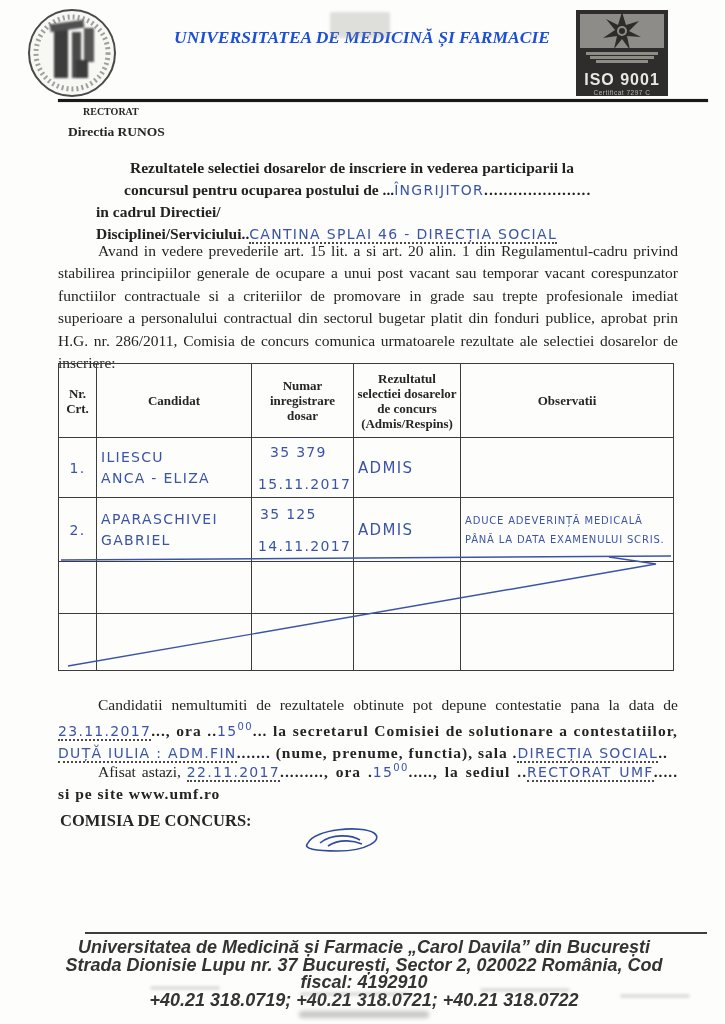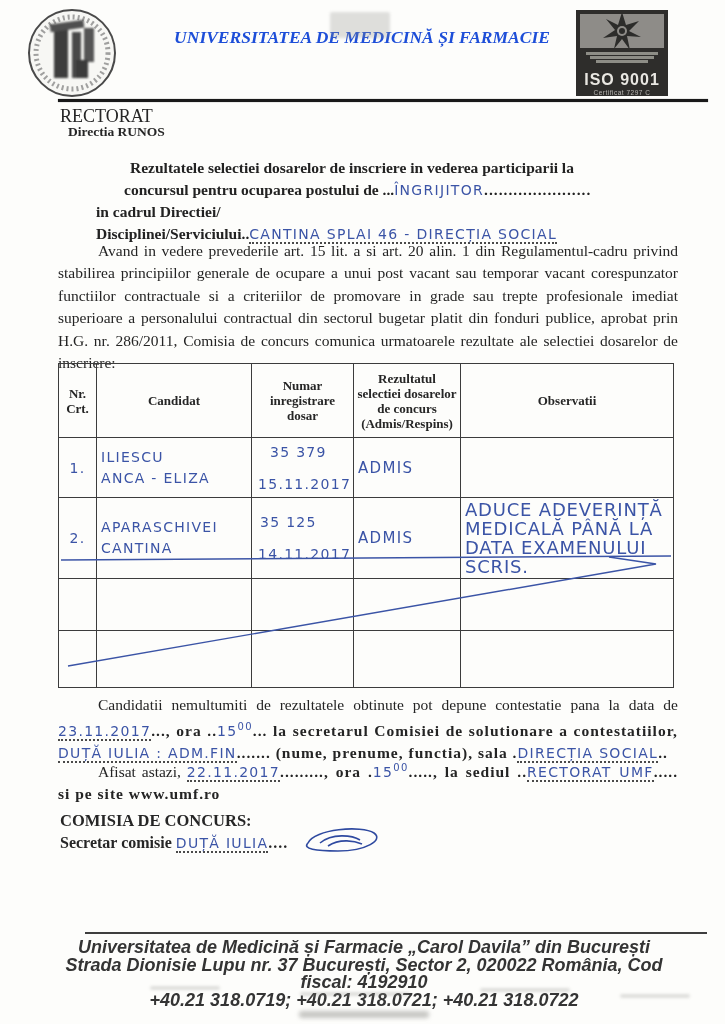--- a/index.html
+++ b/index.html
@@ -26,21 +26,21 @@
   .iso-top{width:84px; height:46px; margin-top:4px; background:#8e8c88;
     display:flex; align-items:center; justify-content:center; overflow:hidden;}
   .iso-lines{width:80px; margin-top:3px;}
   .iso-lines div{height:2.5px; background:rgba(220,220,210,.55); margin:1.5px auto;}
   .iso-name{font-family:Liberation Sans, sans-serif; font-weight:bold;
     font-size:16px; color:#e9e7e2; letter-spacing:1px; margin-top:7px;}
   .iso-cert{font-family:"Liberation Sans",sans-serif; font-size:6.5px;
     color:#b9b7b2; letter-spacing:.5px; filter:blur(.4px);}
   .top-rule{position:absolute; left:58px; top:99px; width:650px; height:3px;
     background:#191919; box-shadow:0 0 1px #333;}
-  .dept1{position:absolute; left:60px; top:106px; font-weight:normal; font-size:18px;}
+  .dept1{position:absolute; left:83px; top:106px; font-weight:bold; font-size:10px;}
   .dept2{position:absolute; left:68px; top:124px; font-weight:bold; font-size:13.5px;}
 
   
   .doc-title{position:absolute; left:96px; top:157px; width:575px;
     font-weight:bold; font-size:15.5px; line-height:22px; color:#222;}
   .doc-title .l1{padding-left:34px;}
   .doc-title .l2{padding-left:28px;}
 
   
   .hw{
@@ -67,21 +67,21 @@
   tr.hdr td{font-weight:bold; font-size:13px; line-height:15px; text-align:center; height:74px; padding:2px;}
   tr.r1 td{height:60px;} tr.r2 td{height:64px;}
   tr.e1 td{height:52px;} tr.e2 td{height:57px;}
   td.c-nr{text-align:center;}
   .cand{line-height:21px; padding-left:4px;}
   .reg-num{display:block; padding-left:14px;}
   .reg-slash{width:70px; height:0; border-top:1.6px solid #3b54a6;
     transform:rotate(-16deg); margin:2px 0 2px 14px;}
   .reg-date{display:block; padding-left:2px;}
   .result{font-size:15px; padding-left:4px;}
-  .obs{font-size:18px; line-height:19px; letter-spacing:.8px; white-space:normal;}
+  .obs{font-size:10px; line-height:19px; letter-spacing:.8px; white-space:normal;}
   .tbl-overlay{position:absolute; left:0; top:0; pointer-events:none;}
 
   
   .commission{position:absolute; left:60px; top:811px; font-weight:bold;}
   .commission .h{font-size:16.5px;}
   .commission .s{font-size:16px; margin-top:3px;}
   .sig{position:absolute; left:240px; top:12px;}
 
   
   .foot-rule{position:absolute; left:85px; top:932px; width:622px; height:2px; background:#3e3e3e;}
@@ -179,21 +179,21 @@
           <span class="reg-slash"></span>
           <span class="reg-date">15.11.2017</span>
         </td>
         <td class="hw result">ADMIS</td>
         <td class="hw obs"></td>
       </tr>
       <tr class="r2">
         <td class="c-nr hw">2.</td>
         <td class="hw cand">
           <div>APARASCHIVEI</div>
-          <div>CANTINA</div>
+          <div>GABRIEL</div>
         </td>
         <td class="hw">
           <span class="reg-num" style="padding-left:4px">35 125</span>
           <span class="reg-slash"></span>
           <span class="reg-date">14.11.2017</span>
         </td>
         <td class="hw result">ADMIS</td>
         <td class="hw obs">ADUCE ADEVERINȚĂ MEDICALĂ PÂNĂ LA DATA EXAMENULUI SCRIS.</td>
       </tr>
       <tr class="e1">
@@ -218,21 +218,20 @@
       <path d="M10 303 L598 201 L551 194" fill="none" stroke="#3b54a6" stroke-width="1.4"></path>
     </svg>
   </div>
 
   <div class="para" style="top:694px"><span>Candidatii nemultumiti de rezultatele obtinute pot depune contestatie pana la data de </span><span class="hw hw-u">23.11.2017</span><span class="dots">..., ora ..</span><span class="hw"><span>15</span><sup>00</sup></span><span class="dots">... la secretarul Comisiei de solutionare a contestatiilor, </span><span class="hw hw-u">DUȚĂ IULIA : ADM.FIN</span><span class="dots">....... (nume, prenume, functia), sala .</span><span class="hw hw-u">DIRECȚIA  SOCIAL</span><span class="dots">..</span></div>
 
   <div class="para" style="top:757px"><span>Afisat astazi, </span><span class="hw hw-u">22.11.2017</span><span class="dots">........., ora .</span><span class="hw"><span>15</span><sup>00</sup></span><span class="dots">....., la sediul ..</span><span class="hw hw-u">RECTORAT  UMF</span><span class="dots">..... si pe site www.umf.ro</span></div>
 
   <div class="commission">
     <div class="h">COMISIA DE CONCURS:</div>
-    <div class="s"><span>Secretar comisie </span><span class="hw hw-u">DUȚĂ  IULIA</span><span class="dots">....</span></div>
     <svg class="sig" width="90" height="36" viewBox="0 0 90 36">
       <path d="M8 20 C 14 6, 62 2, 74 10 C 84 17, 66 28, 38 28 C 16 28, 2 26, 8 20 M 20 20 C 32 10, 52 12, 60 17 M 28 23 C 40 15, 55 18, 62 21" fill="none" stroke="#2f4aa0" stroke-width="1.6"></path>
     </svg>
   </div>
 
   <div class="foot-rule"></div>
   <div class="footer">
     <div>Universitatea de Medicină și Farmacie „Carol Davila” din București</div>
     <div>Strada Dionisie Lupu nr. 37 București, Sector 2, 020022 România, Cod fiscal: 4192910</div>
     <div>+40.21 318.0719; +40.21 318.0721; +40.21 318.0722</div>

